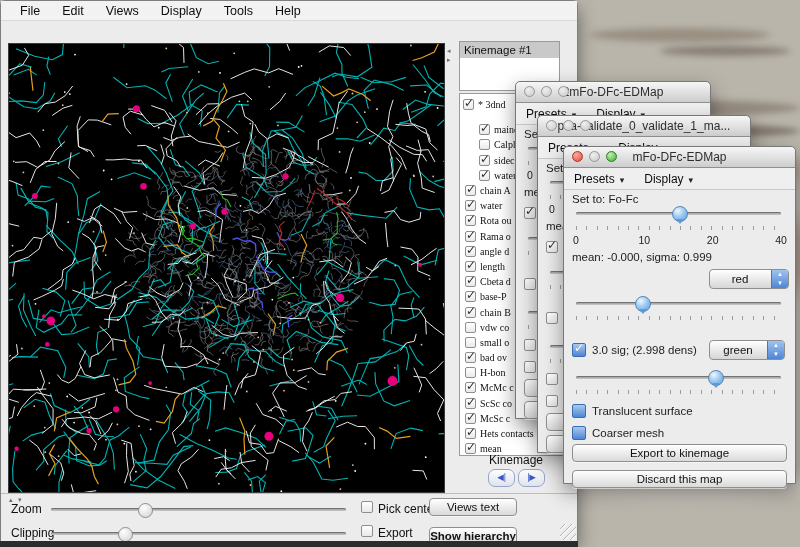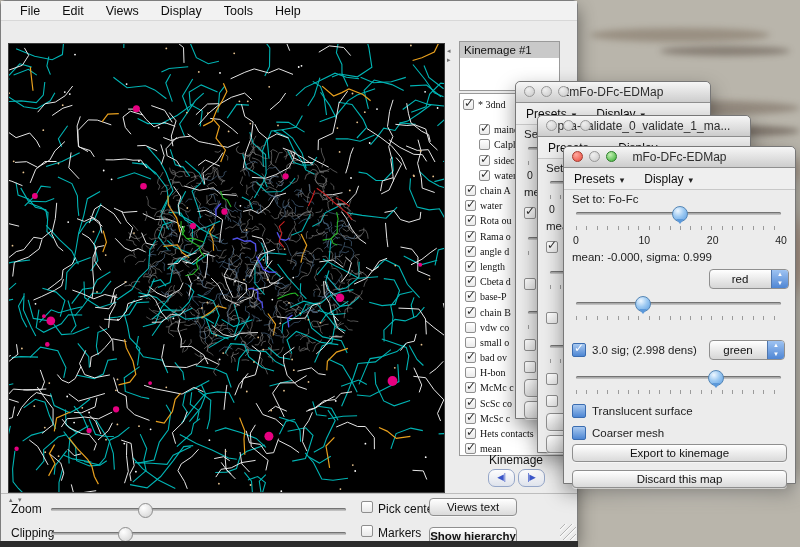--- a/index.html
+++ b/index.html
@@ -1405,21 +1405,21 @@
     </div>
 
     <span class="bb-label" style="left:10px;top:32px;">Clipping</span>
     <div class="track" style="left:50px;top:38px;width:295px;">
       <span class="gray-thumb" id="clipping-thumb" style="left: 24.7%;"></span>
     </div>
 
     <span class="cb" style="position:absolute;left:360px;top:7px;"></span>
     <span class="bb-cb-label" style="left:377px;top:8px;">Pick center</span>
     <span class="cb" style="position:absolute;left:360px;top:31px;"></span>
-    <span class="bb-cb-label" style="left:377px;top:32px;">Markers</span>
+    <span class="bb-cb-label" style="left:377px;top:32px;">Export</span>
 
     <div class="pill" style="left:428px;top:4px;width:86px;height:16px;line-height:16px;">
       <span>Views text</span>
     </div>
     <div class="pill" style="left:428px;top:33px;width:86px;height:16px;line-height:16px;font-weight:bold;">
       <span>Show hierarchy</span>
     </div>
   </div>
   <div id="resize-grip"></div>
 </div>

